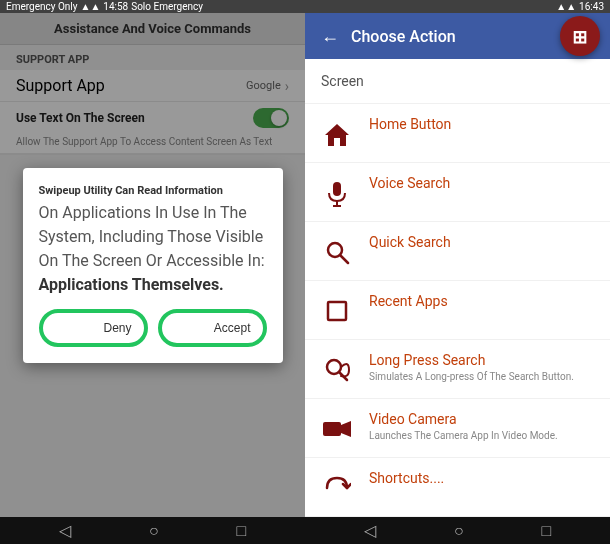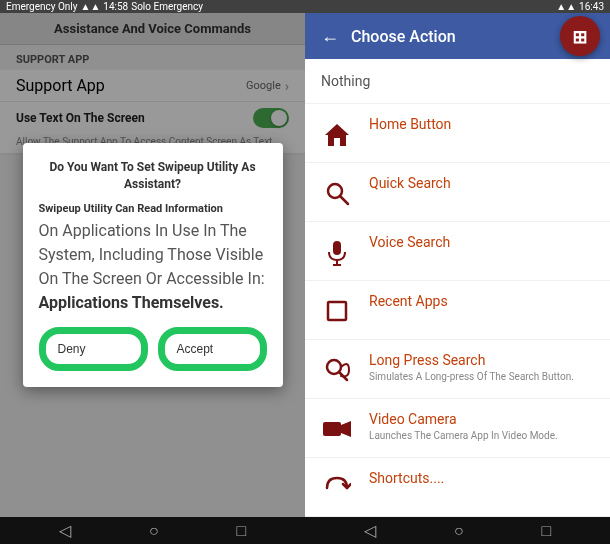--- a/index.html
+++ b/index.html
@@ -168,27 +168,27 @@
 
     .dialog-buttons {
       display: flex;
       justify-content: space-around;
       gap: 10px;
     }
 
     .dialog-btn {
       flex: 1;
       padding: 8px 12px;
-      border: 7px solid #22c55e;
+      border: 4px solid #22c55e;
       border-radius: 20px;
       background: #fff;
       font-size: 12px;
       color: #333;
       cursor: pointer;
-      text-align: left;
+      text-align: right;
     }
 
     
     .right-panel {
       width: 305px;
       background: #fff;
       display: flex;
       flex-direction: column;
     }
 
@@ -350,21 +350,20 @@
     <div style="background:#fff; border-bottom:1px solid #e8e8e8;">
       <div class="left-setting-row" style="border-bottom:none;">
         <span class="left-setting-title">Use Text On The Screen</span>
         <div class="toggle"></div>
       </div>
       <div class="setting-desc">Allow The Support App To Access Content Screen As Text</div>
     </div>
 
     <div class="dialog-overlay">
       <div class="dialog">
-        <div class="dialog-title">Do You Want To Set Swipeup Utility As Assistant?</div>
         <div class="dialog-subtitle">Swipeup Utility Can Read Information</div>
         <div class="dialog-body">
           <span>On Applications In Use In The System, Including Those Visible On The Screen Or Accessible In:</span>
           <br>
           <span class="dialog-body-bold">Applications Themselves.</span>
         </div>
         <div class="dialog-buttons">
           <button class="dialog-btn">Deny</button>
           <button class="dialog-btn">Accept</button>
         </div>
@@ -377,57 +376,57 @@
       <span class="back-arrow">←</span>
       <span class="right-header-title">Choose Action</span>
       <div class="fab-button">
         <span class="fab-icon">⊞</span>
       </div>
     </div>
 
     <div class="action-list">
 
       <div class="nothing-item">
-        <span>Nothing</span>
+        <span>Screen</span>
       </div>
 
       <div class="action-item">
         <div class="action-icon-wrap">
           <svg width="28" height="28" viewBox="0 0 28 28">
             <polygon points="14,4 2,15 5,15 5,26 11,26 11,18 17,18 17,26 23,26 23,15 26,15" fill="#7a1010"></polygon>
           </svg>
         </div>
         <div class="action-text-wrap">
           <div class="action-label">Home Button</div>
-        </div>
-      </div>
-
-      <div class="action-item">
-        <div class="action-icon-wrap">
-          <svg width="28" height="28" viewBox="0 0 28 28">
-            <circle cx="12" cy="12" r="7" fill="none" stroke="#7a1010" stroke-width="2.5"></circle>
-            <line x1="17" y1="17" x2="25" y2="25" stroke="#7a1010" stroke-width="2.5" stroke-linecap="round"></line>
-          </svg>
-        </div>
-        <div class="action-text-wrap">
-          <div class="action-label">Quick Search</div>
         </div>
       </div>
 
       <div class="action-item">
         <div class="action-icon-wrap">
           <svg width="28" height="28" viewBox="0 0 28 28">
             <rect x="10" y="3" width="8" height="14" rx="4" fill="#7a1010"></rect>
             <path d="M6,14 Q6,22 14,22 Q22,22 22,14" fill="none" stroke="#7a1010" stroke-width="2"></path>
             <line x1="14" y1="22" x2="14" y2="27" stroke="#7a1010" stroke-width="2"></line>
             <line x1="10" y1="27" x2="18" y2="27" stroke="#7a1010" stroke-width="2"></line>
           </svg>
         </div>
         <div class="action-text-wrap">
           <div class="action-label">Voice Search</div>
+        </div>
+      </div>
+
+      <div class="action-item">
+        <div class="action-icon-wrap">
+          <svg width="28" height="28" viewBox="0 0 28 28">
+            <circle cx="12" cy="12" r="7" fill="none" stroke="#7a1010" stroke-width="2.5"></circle>
+            <line x1="17" y1="17" x2="25" y2="25" stroke="#7a1010" stroke-width="2.5" stroke-linecap="round"></line>
+          </svg>
+        </div>
+        <div class="action-text-wrap">
+          <div class="action-label">Quick Search</div>
         </div>
       </div>
 
       <div class="action-item">
         <div class="action-icon-wrap">
           <svg width="28" height="28" viewBox="0 0 28 28">
             <rect x="5" y="5" width="18" height="18" rx="1" fill="none" stroke="#7a1010" stroke-width="2.5"></rect>
           </svg>
         </div>
         <div class="action-text-wrap">

